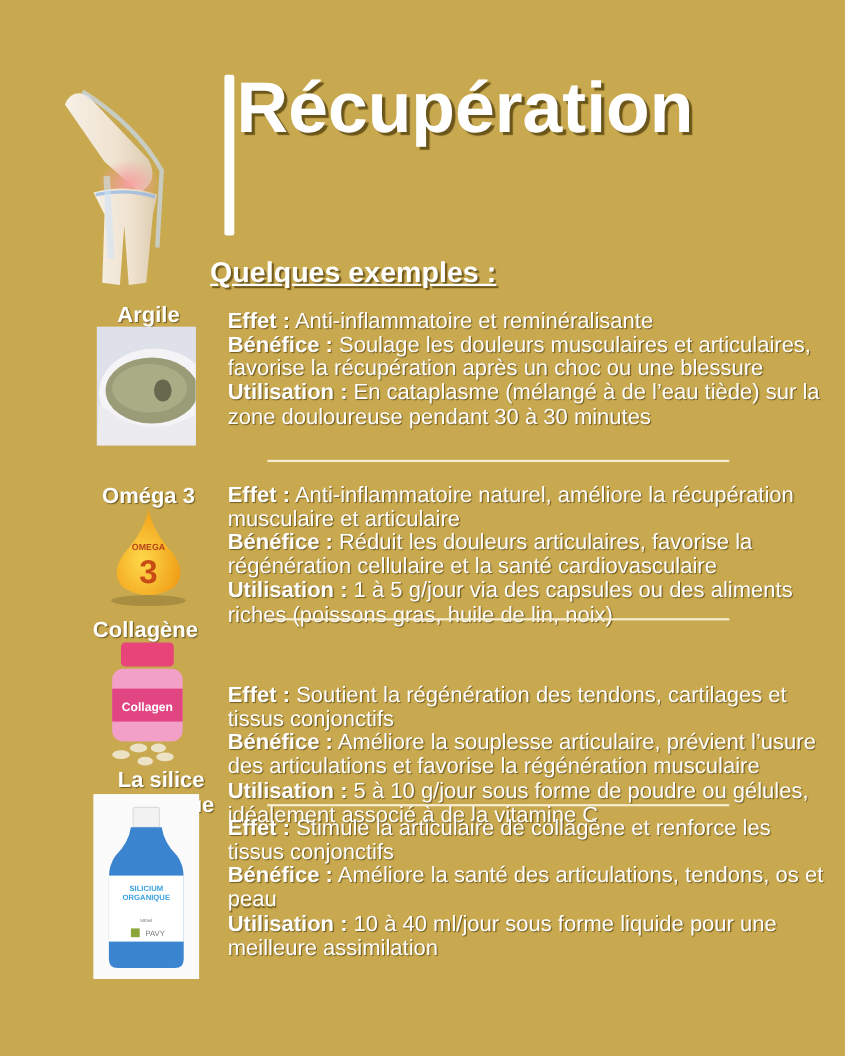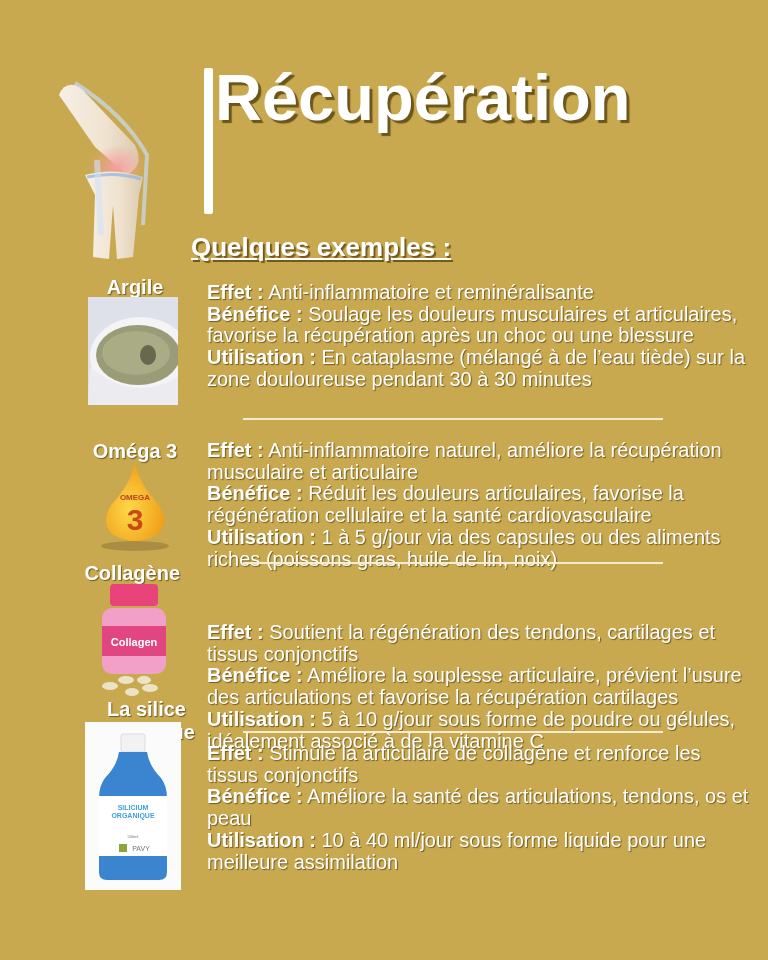--- a/index.html
+++ b/index.html
@@ -121,21 +121,21 @@
     <text x="38" y="64" font-size="11" font-weight="bold" fill="#ffffff" text-anchor="middle" font-family="Liberation Sans, sans-serif">Collagen</text>
     <ellipse cx="14" cy="104" rx="8" ry="4" fill="#ece2c6"></ellipse>
     <ellipse cx="30" cy="98" rx="8" ry="4" fill="#ece2c6"></ellipse>
     <ellipse cx="48" cy="98" rx="7" ry="4" fill="#ece2c6"></ellipse>
     <ellipse cx="54" cy="106" rx="8" ry="4" fill="#ece2c6"></ellipse>
     <ellipse cx="36" cy="110" rx="7" ry="4" fill="#ece2c6"></ellipse>
   </svg>
 </div>
 <div class="item" style="top:590px;margin-top:32px;">
   <b>Effet :</b> <span>Soutient la régénération des tendons, cartilages et tissus conjonctifs</span><br>
-  <b>Bénéfice :</b> <span>Améliore la souplesse articulaire, prévient l’usure des articulations et favorise la récupération cartilages</span><br>
+  <b>Bénéfice :</b> <span>Améliore la souplesse articulaire, prévient l’usure des articulations et favorise la régénération musculaire</span><br>
   <b>Utilisation :</b> <span>5 à 10 g/jour sous forme de poudre ou gélules, idéalement associé à de la vitamine C</span>
 </div>
 
 <div class="label" style="left:74px;top:698px;width:145px;">La silice organique</div>
 <div class="divider" style="top:731px;"></div>
 <div class="img" style="left:85px;top:722px;width:96px;height:168px;background:#ffffff;">
   <svg width="96" height="168" viewBox="0 0 96 168">
     <rect width="96" height="168" fill="#fbfbfb"></rect>
     <rect x="36" y="12" width="24" height="18" rx="2" fill="#f2f2f2" stroke="#dcdcdc"></rect>
     <path d="M34 30 L62 30 Q64 44 76 56 Q82 64 82 76 L82 150 Q82 158 74 158 L22 158 Q14 158 14 150 L14 76 Q14 64 20 56 Q32 44 34 30 Z" fill="#3a84d0"></path>

